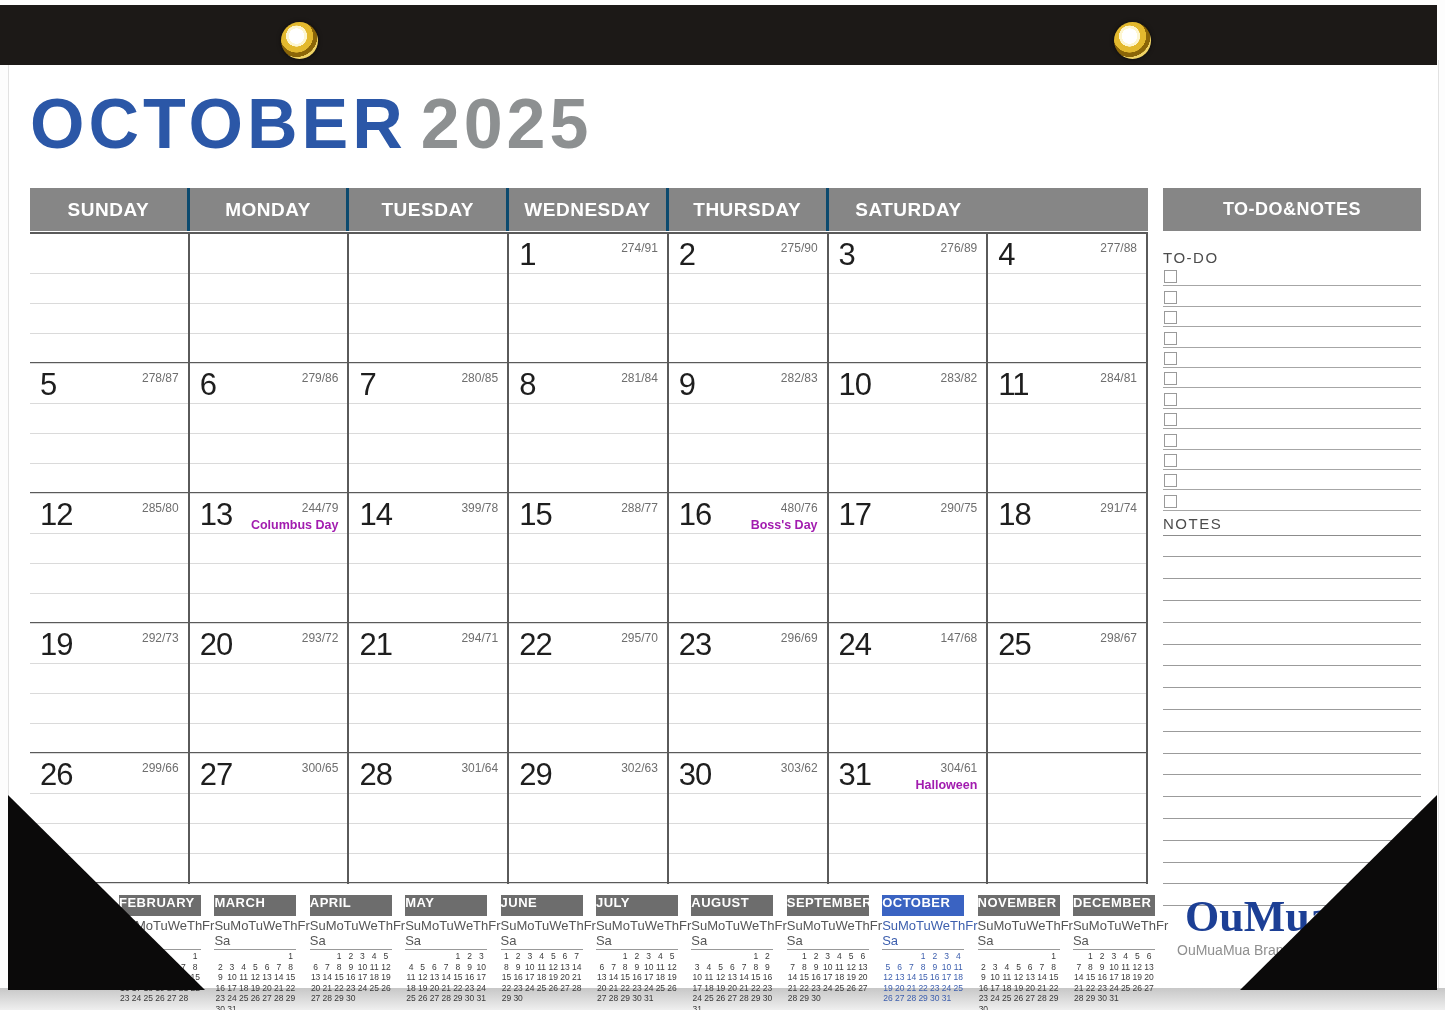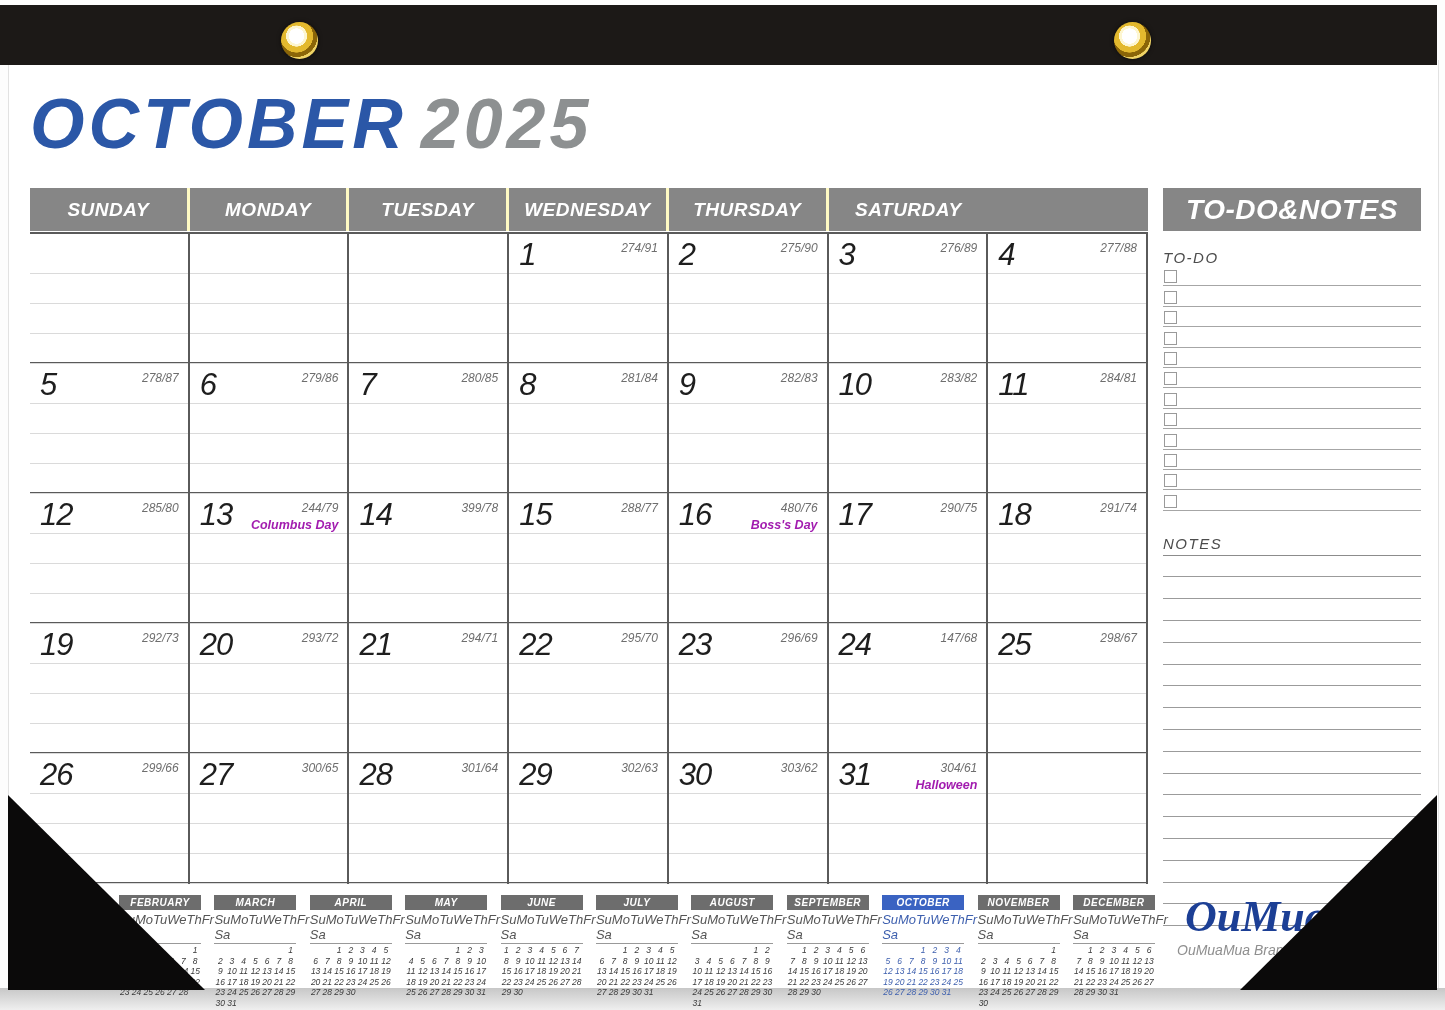--- a/index.html
+++ b/index.html
@@ -1,66 +1,66 @@
 <!DOCTYPE html>
 <html><head>
 <meta charset="utf-8">
 <style>
   html,body{margin:0;padding:0;background:#f7f7f7;}
   #screen{position:relative;width:1445px;height:1010px;background:#fdfdfd;overflow:hidden;
-          font-family:"Liberation Sans",sans-serif;font-style:italic;}
+          font-family:"Liberation Sans",sans-serif;}
   
   .page{position:absolute;left:8px;top:60px;width:1429px;height:930px;background:#ffffff;
         border-left:1px solid #e2e2e2;border-right:1px solid #e2e2e2;}
   .desk-edge{position:absolute;left:0;top:988px;width:1445px;height:22px;
              background:linear-gradient(#c7c7c7,#efefef);}
   
   .top-strip{position:absolute;left:0;top:5px;width:1437px;height:60px;background:#1c1917;}
   .grommet{position:absolute;top:17px;width:37px;height:37px;border-radius:50%;
            background:radial-gradient(circle at 42% 38%, #ffffff 0 24%, #fdf6d0 25% 33%,
                       #e3b92e 34% 52%, #8a6508 53% 66%, #f0d465 67% 84%, #97781a 85% 100%);
            box-shadow:0 0 4px rgba(0,0,0,.6);}
   .grommet.left{left:281px;} .grommet.right{left:1114px;}
   
   .title{position:absolute;left:30px;top:88px;font-size:70px;font-weight:bold;line-height:1.05;
          letter-spacing:4px;white-space:nowrap;}
   .title .month{color:#2b57a7;} .title .year{color:#8d9091;margin-left:14px;}
   
   .grid{position:absolute;left:30px;top:188px;width:1118px;}
   .dow-header{display:grid;grid-template-columns:repeat(7,1fr);height:43px;background:#868686;}
   .dow-cell{display:flex;align-items:center;justify-content:center;color:#ffffff;
-            font-weight:bold;font-size:19px;letter-spacing:.5px;border-right:3px solid #fef9c3;}
+            font-weight:bold;font-size:19px;letter-spacing:.5px;border-right:3px solid #0c4a6e;}
   .dow-cell:last-child{border-right:none;}
   .weeks{border-top:2px solid #5a5a5a;margin-top:1px;}
   .week-row{display:grid;grid-template-columns:repeat(7,1fr);height:128px;
             border-bottom:2px solid #5a5a5a;}
   .day-cell{position:relative;border-right:2px solid #5a5a5a;background:#fff;}
   .day-num{position:absolute;top:3px;left:10px;font-size:31px;color:#1e1e1e;letter-spacing:-1px;}
   .day-ord{position:absolute;top:7px;right:9px;font-size:12px;color:#6e6e6e;}
   .day-holiday{position:absolute;top:24px;right:9px;font-size:12.5px;font-weight:bold;color:#a21caf;}
   .cell-lines{position:absolute;left:0;right:0;top:39px;height:91px;
               background:repeating-linear-gradient(to bottom,#dadada 0,#dadada 1px,
                          transparent 1px,transparent 30px);}
   
   .panel{position:absolute;left:1163px;top:188px;width:258px;}
-  .panel-header{height:43px;background:#868686;color:#fff;font-weight:bold;font-size:28px;
+  .panel-header{height:43px;background:#868686;color:#fff;font-weight:bold;font-size:18px;
                 display:flex;align-items:center;justify-content:center;letter-spacing:.5px;}
   .todo-label{margin-top:18px;font-size:15px;color:#4c4c4c;letter-spacing:1.5px;}
   .todo-row{position:relative;height:19.4px;border-bottom:1px solid #a6a6a6;}
   .todo-box{position:absolute;left:1px;bottom:2px;width:11px;height:11px;
             border:1px solid #9a9a9a;background:#fff;}
-  .notes-label{margin-top:24px;font-size:15px;color:#4c4c4c;letter-spacing:1.5px;
+  .notes-label{margin-top:4px;font-size:15px;color:#4c4c4c;letter-spacing:1.5px;
                border-bottom:1px solid #8c8c8c;padding-bottom:3px;}
   .notes-line{height:20.8px;border-bottom:1px solid #9b9b9b;}
   
   .minis{position:absolute;left:119px;top:895px;width:1036px;display:flex;
          justify-content:space-between;}
   .mini{width:82px;}
-  .mini-header{height:15px;background:#6d6d6d;color:#fff;font-size:10px;font-weight:bold;
-               text-align:center;line-height:15px;letter-spacing:.5px;}
+  .mini-header{height:21px;background:#6d6d6d;color:#fff;font-size:13px;font-weight:bold;
+               text-align:left;line-height:15px;letter-spacing:.5px;}
   .mini-dow{display:grid;grid-template-columns:repeat(6,1fr);font-size:13px;color:#555;
             border-bottom:1px solid #999;padding:2px 0 1px 0;text-align:center;}
   .mini-dates{display:grid;grid-template-columns:repeat(7,1fr);font-size:8.5px;color:#3a3a3a;
               text-align:center;margin-top:1px;}
   .mini-dates span{line-height:10.5px;}
   .mini.hl .mini-header{background:#3a63c2;}
   .mini.hl .mini-dow,.mini.hl .mini-dates{color:#3d5fae;}
   
   .brand{position:absolute;left:1185px;top:893px;width:250px;z-index:10;}
   .brand-logo{font-family:"Liberation Serif",serif;font-weight:bold;font-size:44px;

